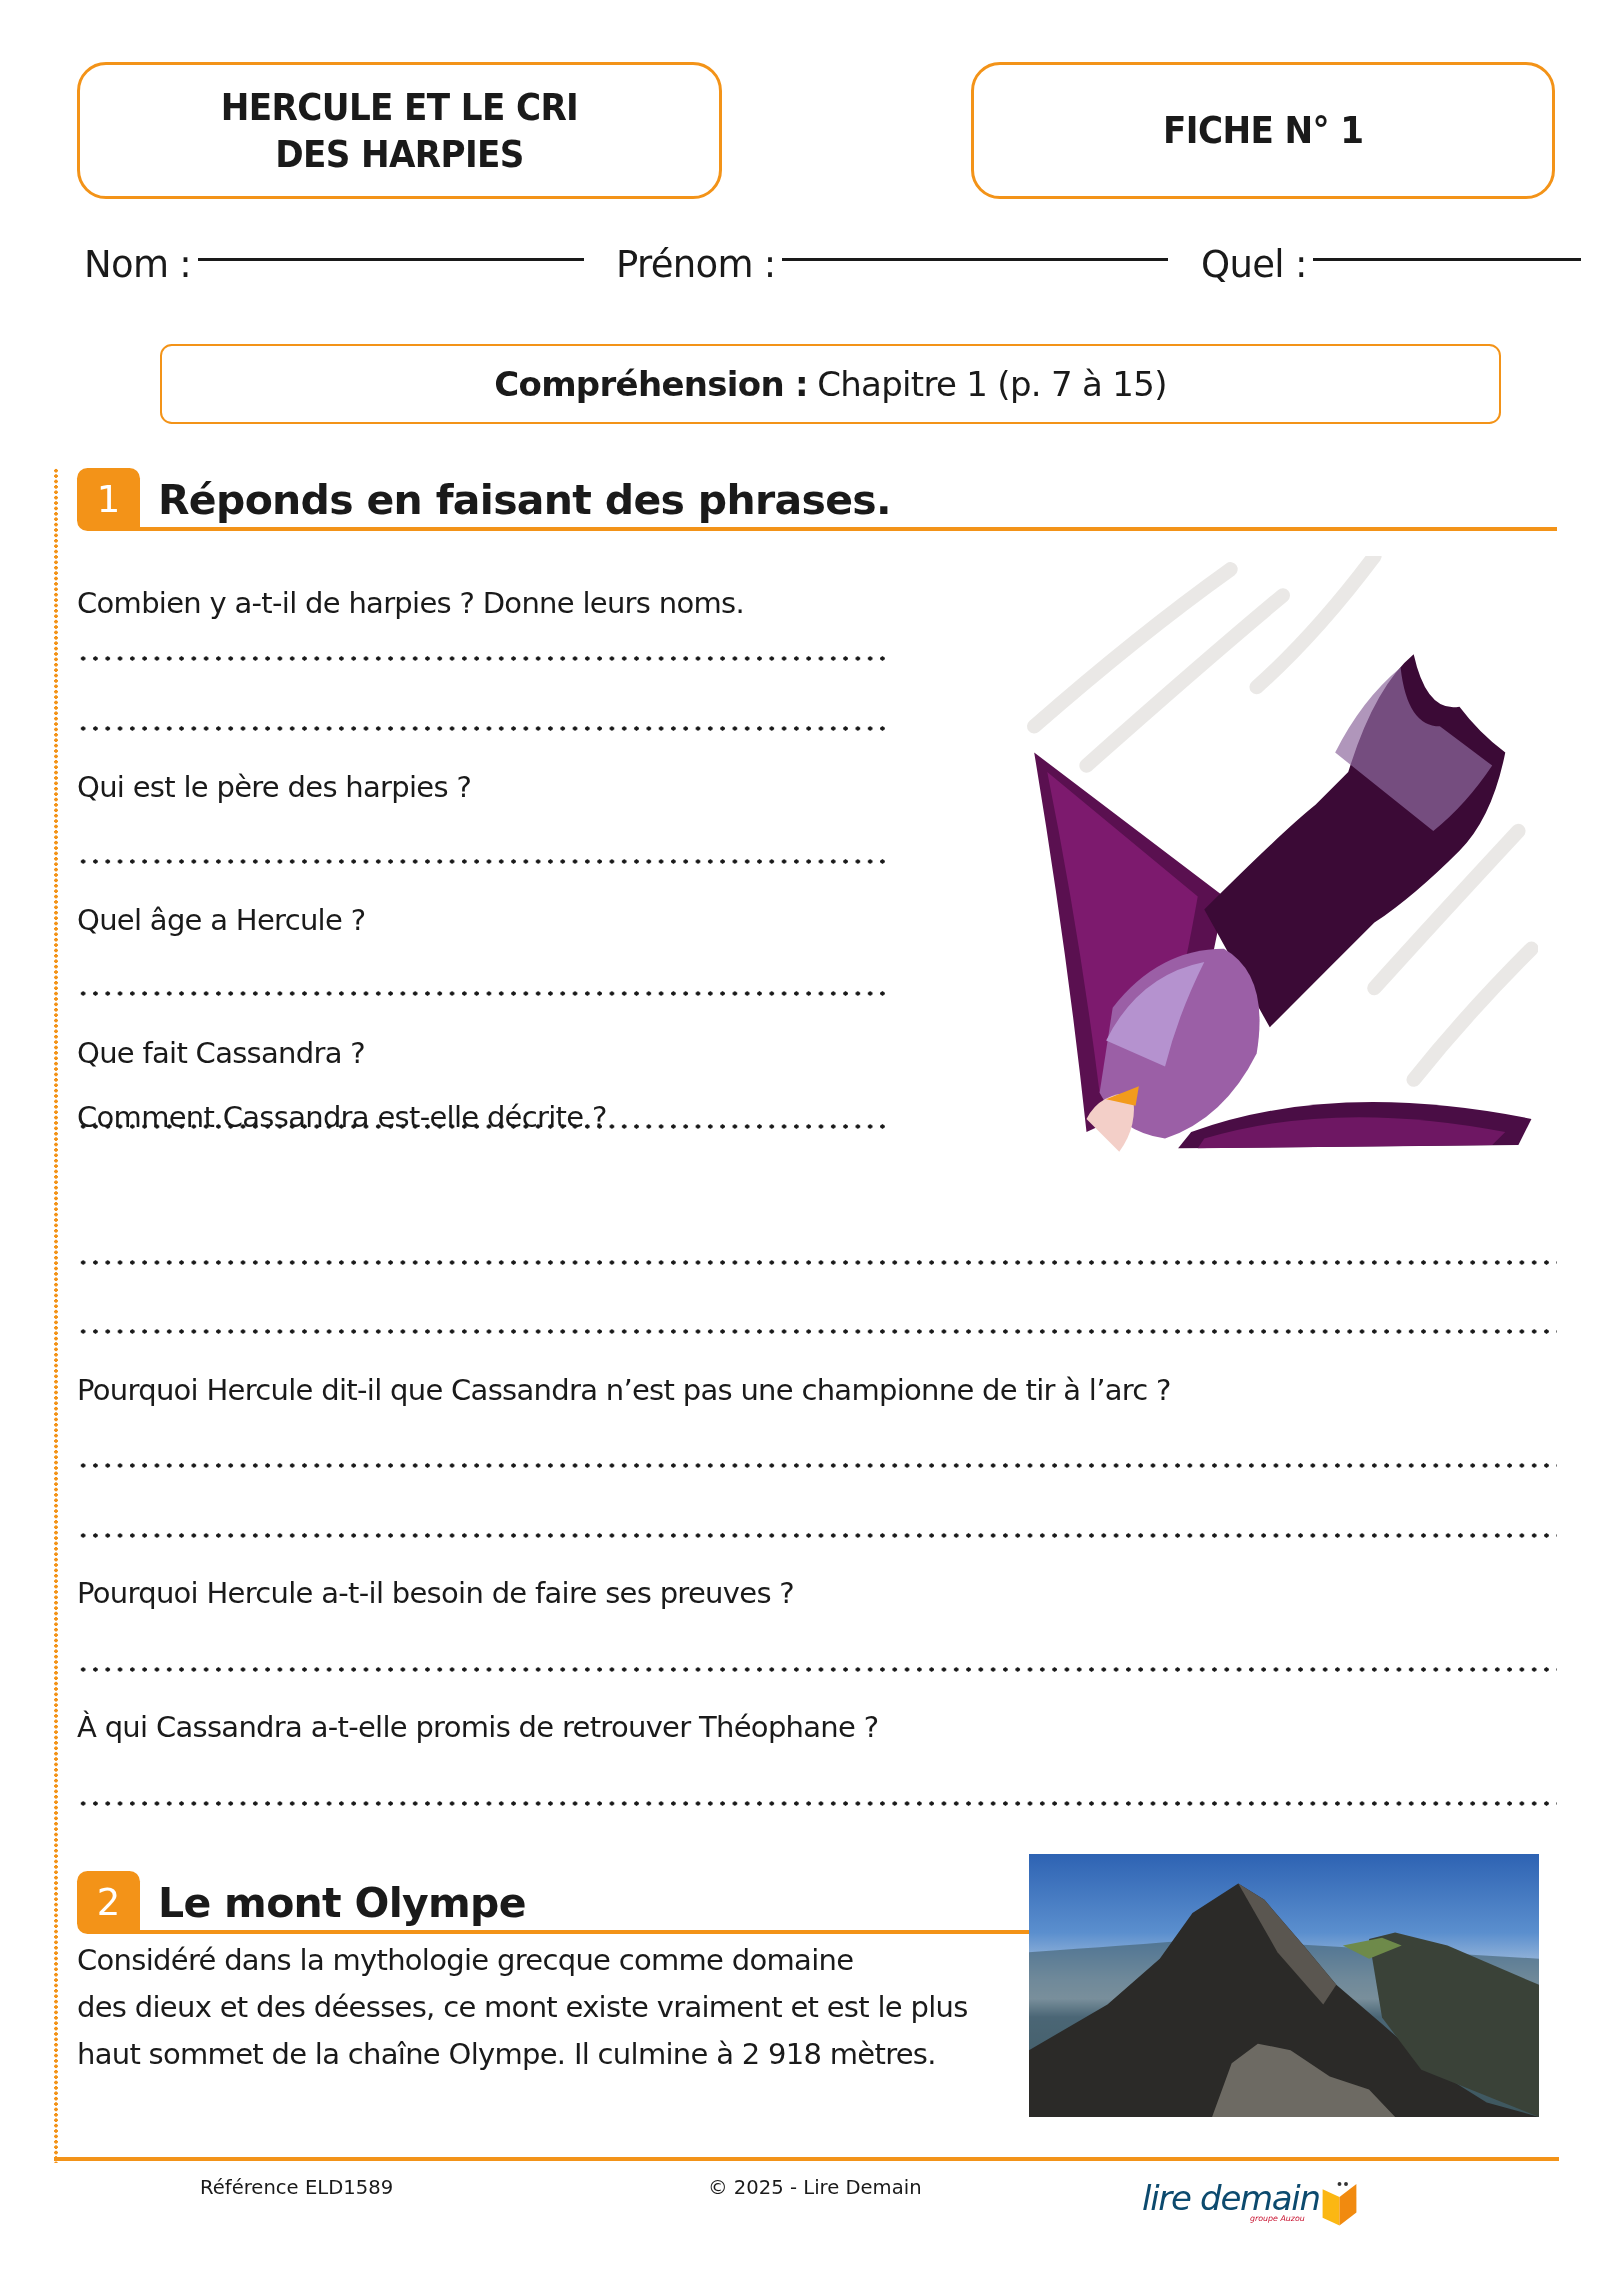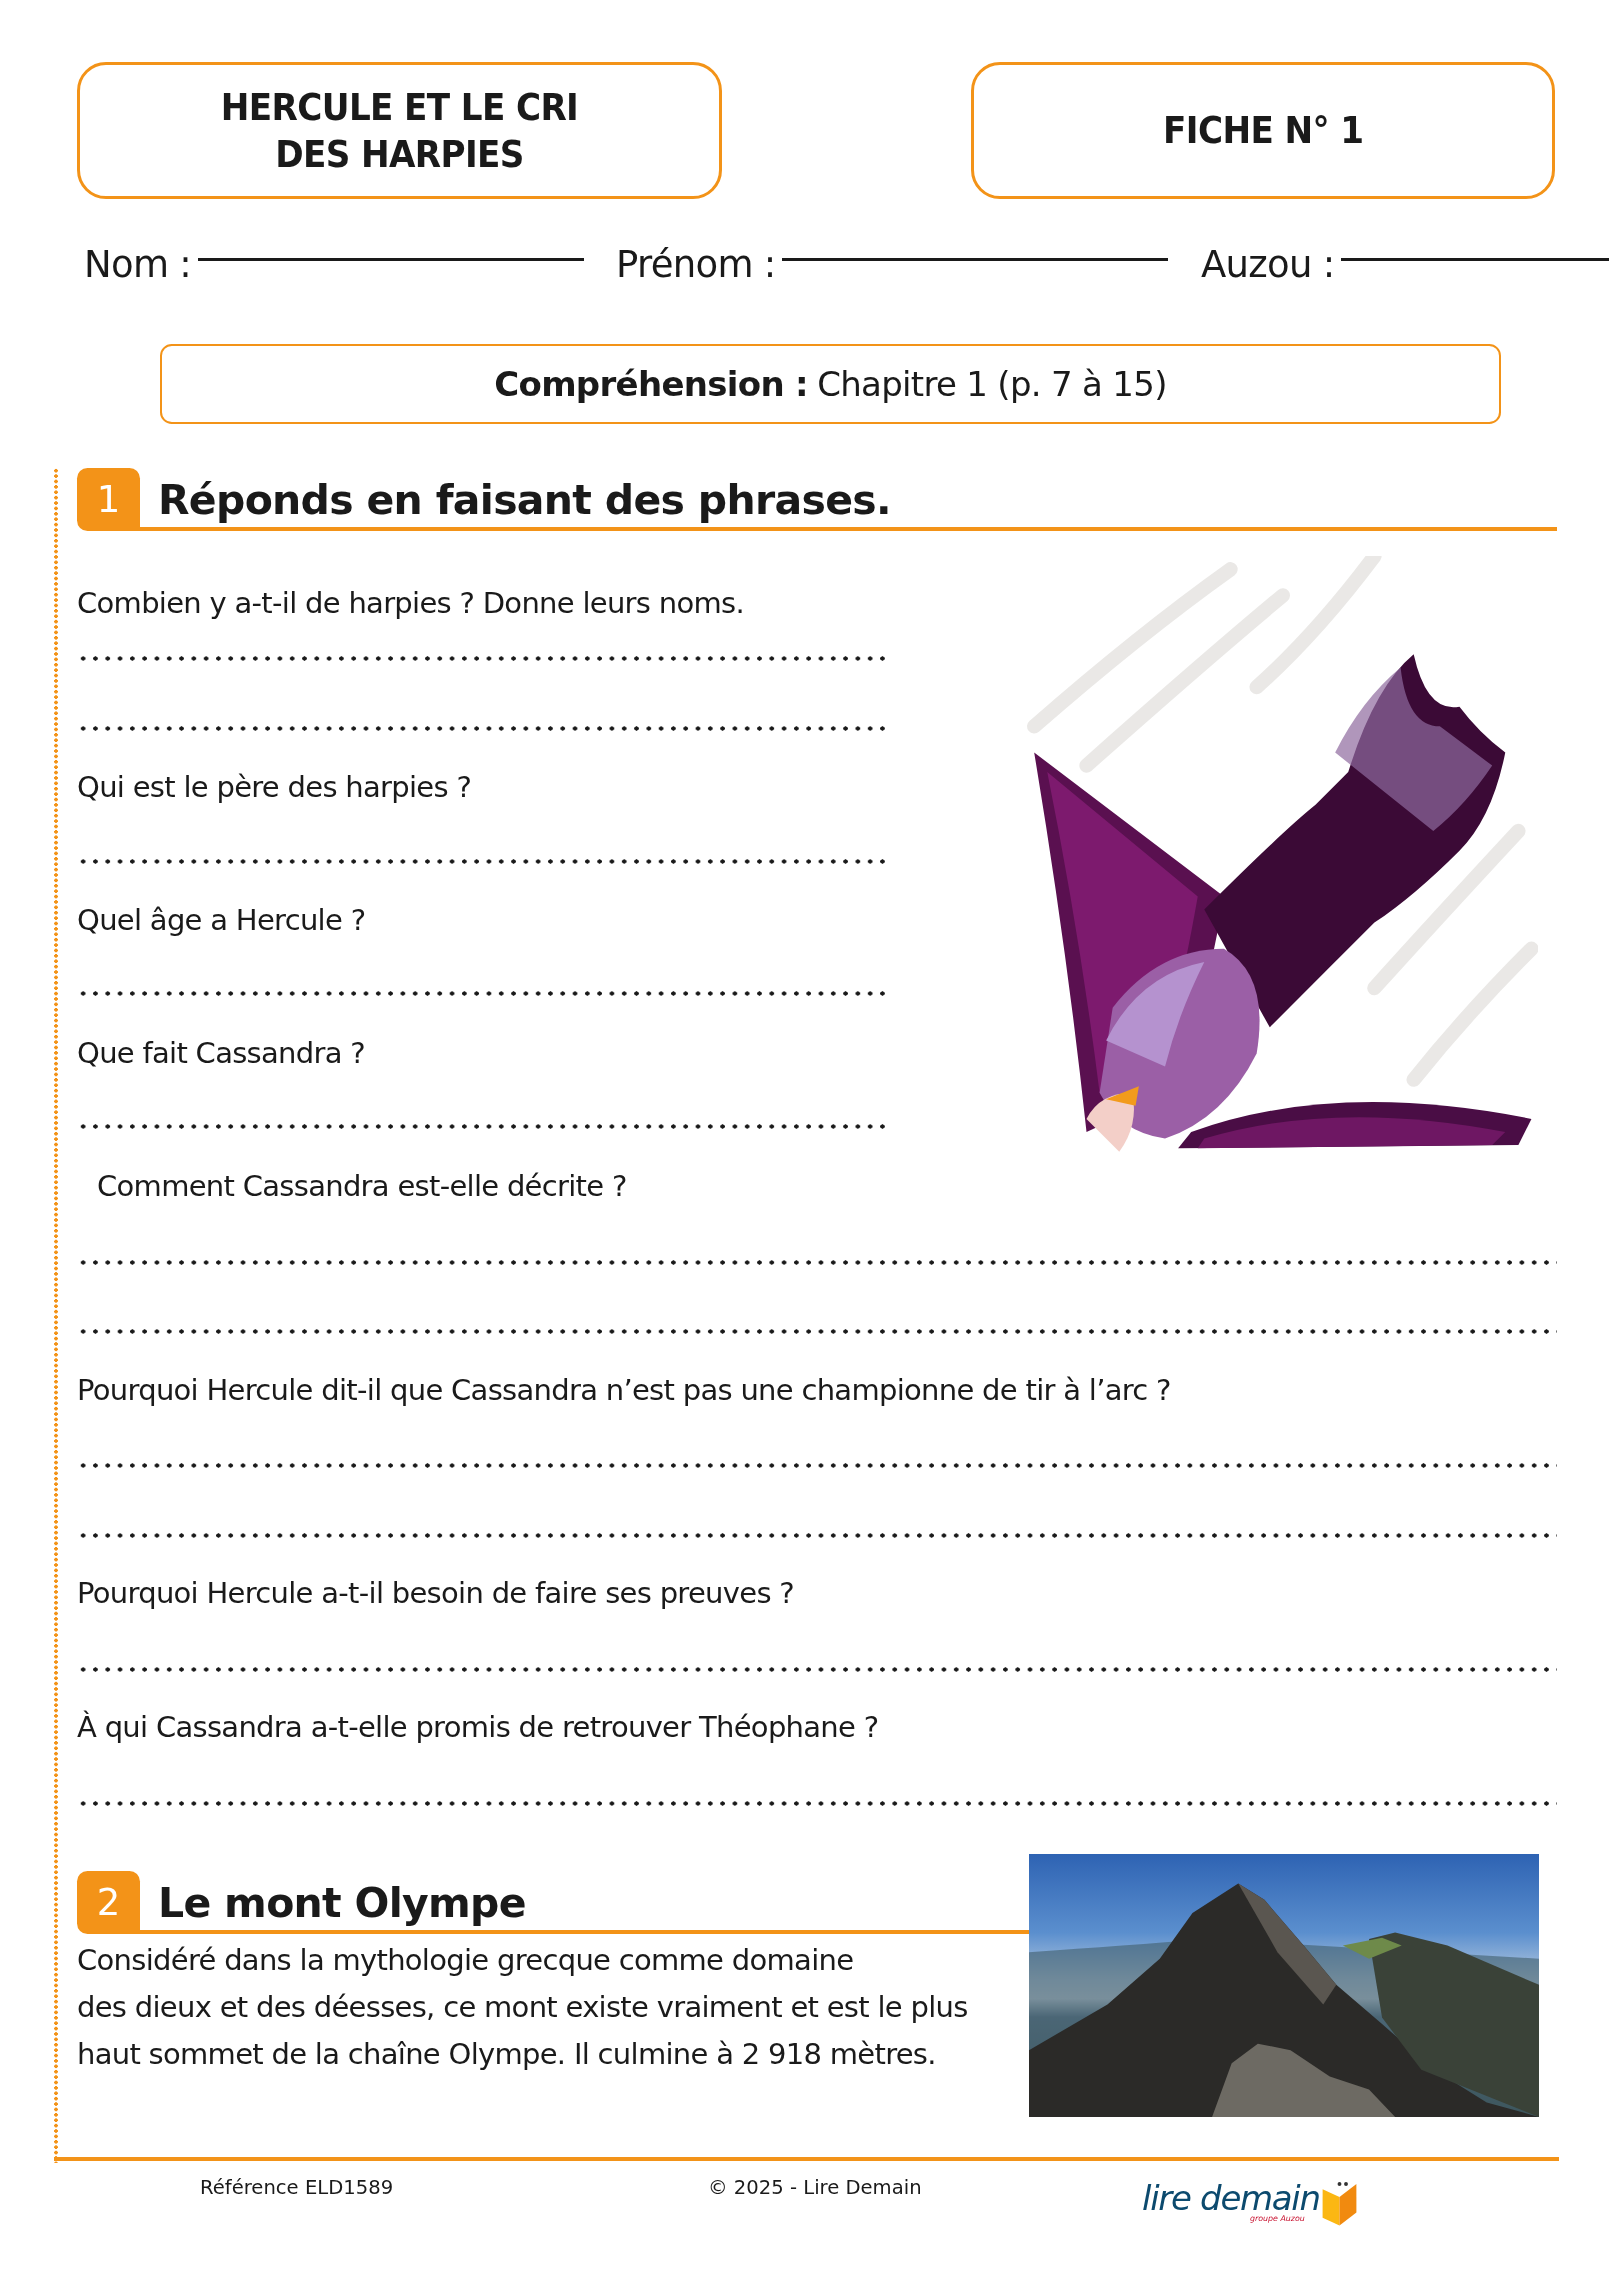--- a/index.html
+++ b/index.html
@@ -75,21 +75,21 @@
 <div class="field-row">
   <div class="field" style="left:0;">
     <span class="lbl">Nom :</span>
     <span class="line" style="width:386px;"></span>
   </div>
   <div class="field" style="left:532px;">
     <span class="lbl">Prénom :</span>
     <span class="line" style="width:386px;"></span>
   </div>
   <div class="field" style="left:1117px;">
-    <span class="lbl">Auzou :</span>
+    <span class="lbl">Quel :</span>
     <span class="line" style="width:268px;"></span>
   </div>
 </div>
 
 <div class="comp-box">
   <span class="b">Compréhension :</span>
   <span class="n">Chapitre 1 (p. 7 à 15)</span>
 </div>
 
 <div class="vdots"></div>
@@ -127,21 +127,21 @@
 
 <div class="q" style="top:770px;">Qui est le père des harpies ?</div>
 <div class="dots short" style="top:859px;"></div>
 
 <div class="q" style="top:903px;">Quel âge a Hercule ?</div>
 <div class="dots short" style="top:991px;"></div>
 
 <div class="q" style="top:1036px;">Que fait Cassandra ?</div>
 <div class="dots short" style="top:1124px;"></div>
 
-<div class="q" style="top:1169px;margin-left:20px;">Comment Cassandra est-elle décrite ?</div>
+<div class="q" style="top:1100px;">Comment Cassandra est-elle décrite ?</div>
 <div class="dots long" style="top:1260px;"></div>
 <div class="dots long" style="top:1329px;"></div>
 
 <div class="q" style="top:1373px;">Pourquoi Hercule dit-il que Cassandra n’est pas une championne de tir à l’arc ?</div>
 <div class="dots long" style="top:1463px;"></div>
 <div class="dots long" style="top:1533px;"></div>
 
 <div class="q" style="top:1576px;">Pourquoi Hercule a-t-il besoin de faire ses preuves ?</div>
 <div class="dots long" style="top:1667px;"></div>
 

